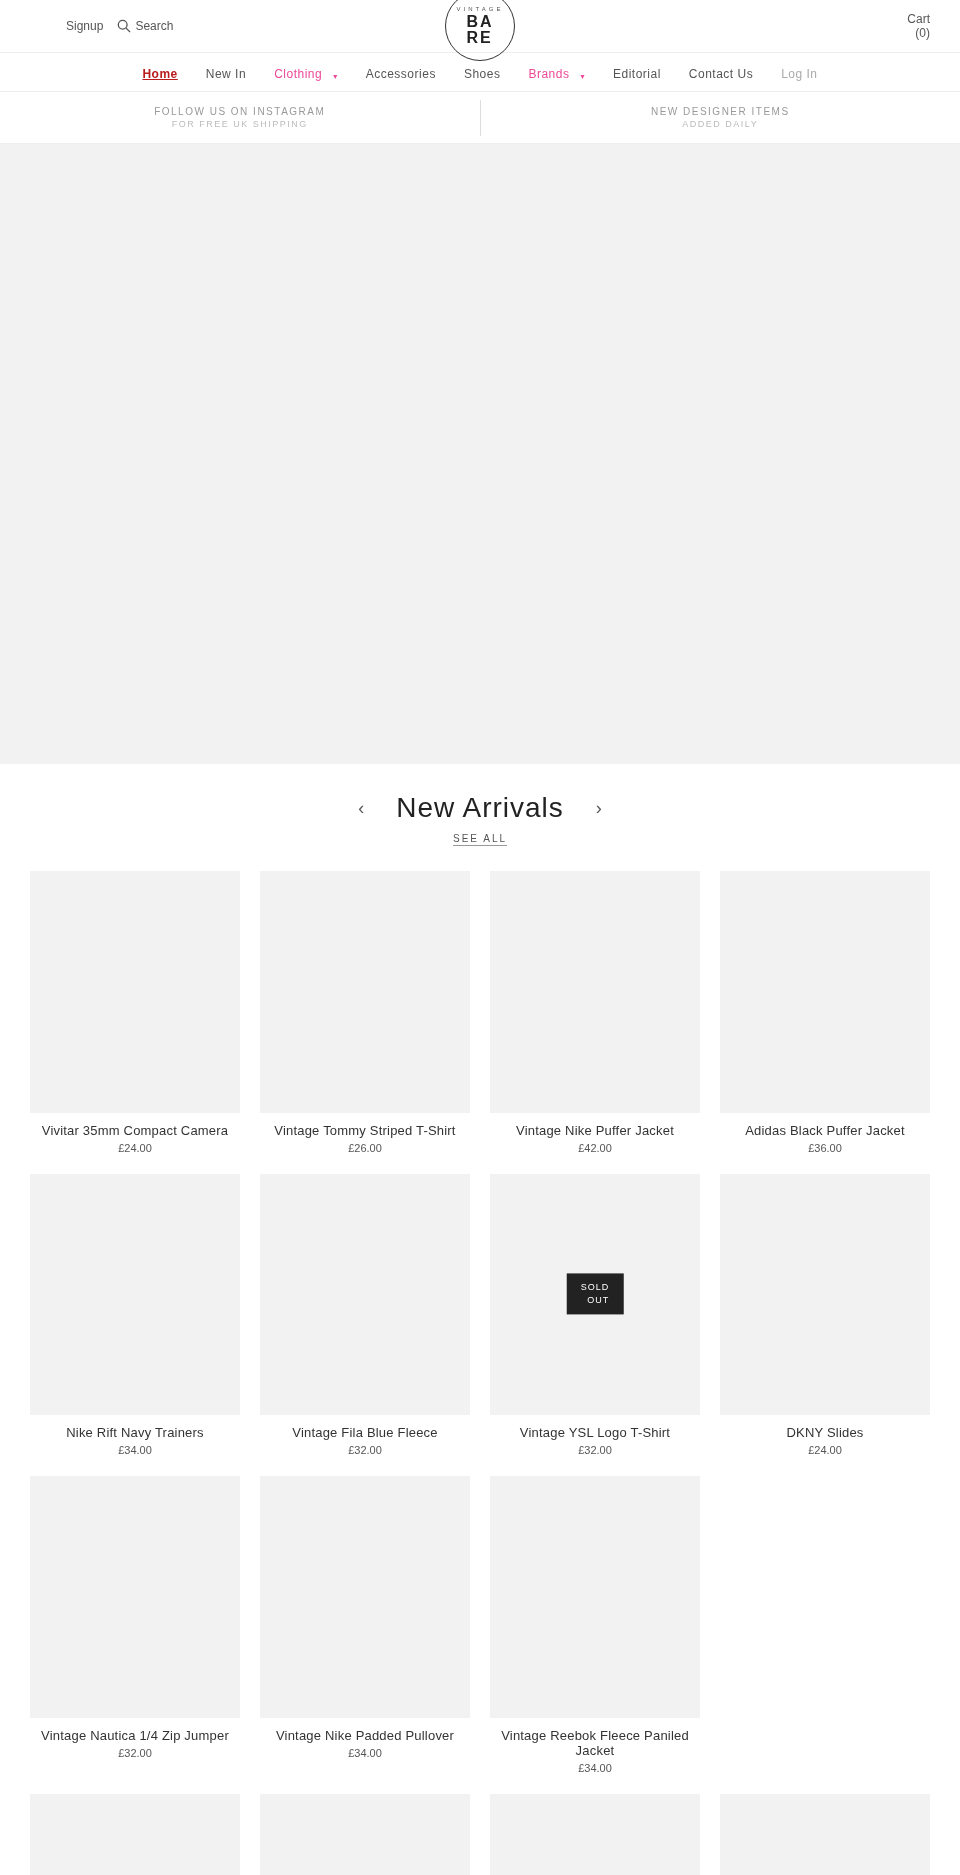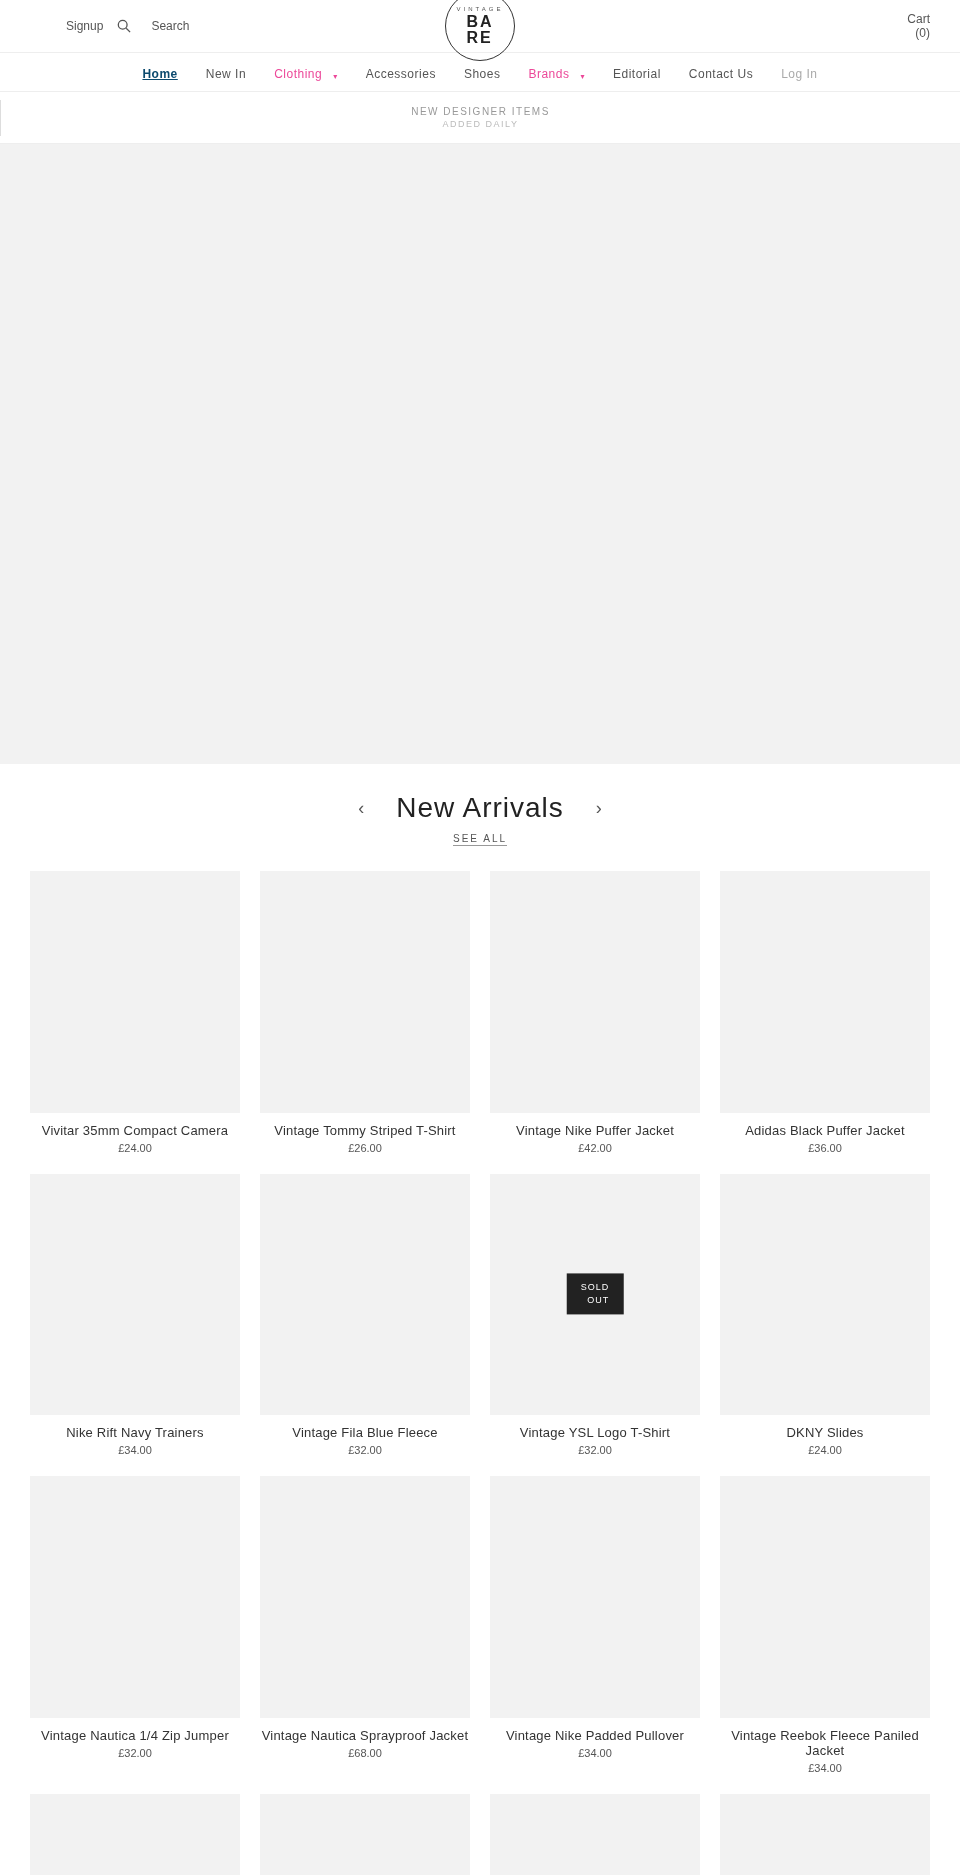--- a/index.html
+++ b/index.html
@@ -17,21 +17,21 @@
       display: flex;
       align-items: center;
       gap: 14px;
       font-size: 12px;
       color: #555;
     }
     .header-left a { text-decoration: none; color: #555; margin-left: 36px; }
     .search-wrap {
       display: flex;
       align-items: center;
-      gap: 20px;
+      gap: 4px;
       color: #555;
     }
     .search-icon-svg { width: 14px; height: 14px; }
     .logo-wrap {
       position: absolute;
       left: 50%;
       transform: translateX(-50%);
     }
     .logo-circle {
       width: 70px;
@@ -63,21 +63,21 @@
       padding: 14px 0 10px;
       border-bottom: 1px solid #eee;
       font-size: 12px;
       letter-spacing: 0.5px;
     }
     nav a {
       text-decoration: none;
       color: #555;
       white-space: nowrap;
     }
-    nav a.active { color: #0c4a6e; font-weight: 600; text-decoration: underline; }
+    nav a.active { color: #b91c1c; font-weight: 600; text-decoration: underline; }
     nav .dropdown {
       display: flex;
       align-items: flex-end;
       gap: 11px;
       cursor: pointer;
       color: #ec4899;
     }
     nav .dropdown .caret { font-size: 8px; }
 
     
@@ -245,20 +245,24 @@
   <span class="dropdown">
     <span>Brands</span>
     <span class="caret">▾</span>
   </span>
   <a>Editorial</a>
   <a>Contact Us</a>
   <a style="color:#aaa;">Log In</a>
 </nav>
 
 <div class="promo-bar">
+  <div class="promo-item">
+    <div>FOLLOW US ON INSTAGRAM</div>
+    <div class="promo-sub">FOR FREE UK SHIPPING</div>
+  </div>
   <div class="promo-divider"></div>
   <div class="promo-item">
     <div>NEW DESIGNER ITEMS</div>
     <div class="promo-sub">ADDED DAILY</div>
   </div>
 </div>
 
 <div class="hero"></div>
 
 <div class="section-header">
@@ -313,25 +317,20 @@
       <div class="product-name">DKNY Slides</div>
       <div class="product-price">£24.00</div>
     </div>
     <div class="product-card">
       <div class="product-image-wrap"></div>
       <div class="product-name">Vintage Nautica 1/4 Zip Jumper</div>
       <div class="product-price">£32.00</div>
     </div>
     <div class="product-card">
       <div class="product-image-wrap"></div>
-      <div class="product-name">Vintage Nautica Sprayproof Jacket</div>
-      <div class="product-price">£68.00</div>
-    </div>
-    <div class="product-card">
-      <div class="product-image-wrap"></div>
       <div class="product-name">Vintage Nike Padded Pullover</div>
       <div class="product-price">£34.00</div>
     </div>
     <div class="product-card">
       <div class="product-image-wrap"></div>
       <div class="product-name">Vintage Reebok Fleece Paniled Jacket</div>
       <div class="product-price">£34.00</div>
     </div>
   </div>
 

